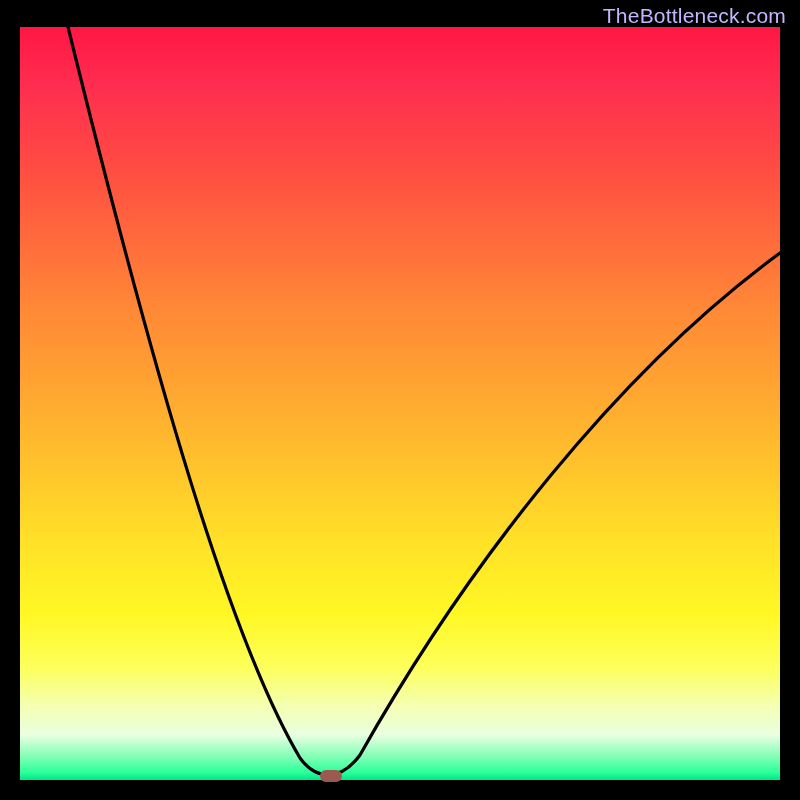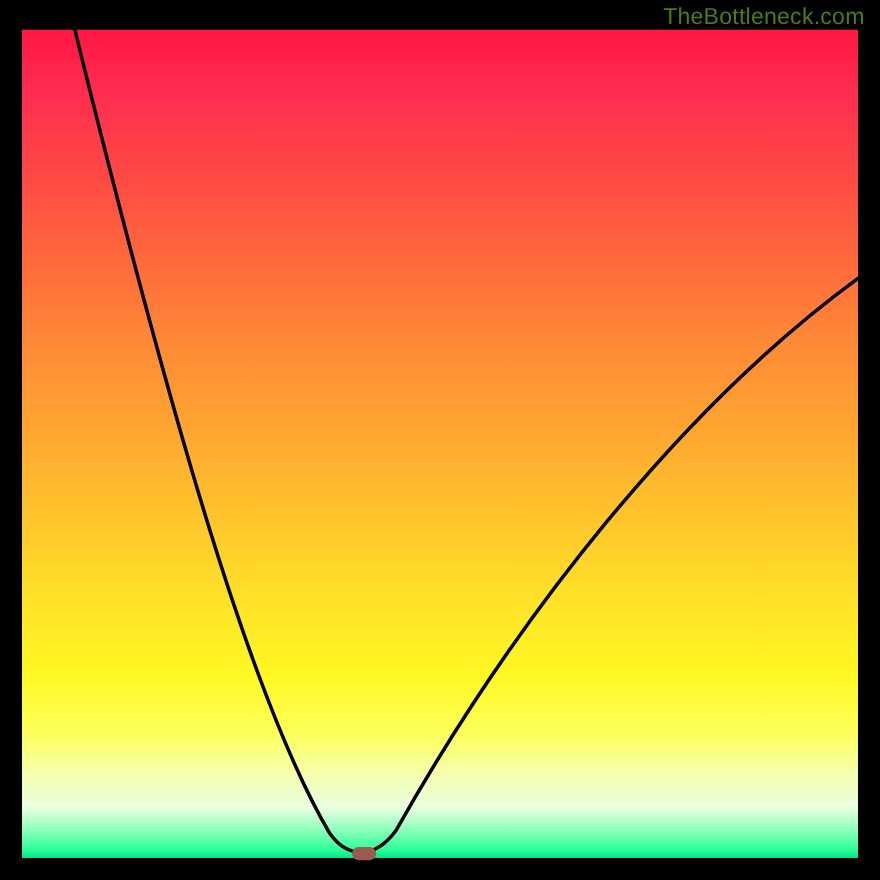--- a/index.html
+++ b/index.html
@@ -60,15 +60,15 @@
 <div class="stage">
 
   <div class="plot" style="left:20px;top:27px;width:760px;height:753px;"></div>
 
   <svg class="curve-svg" width="800" height="800" viewBox="0 0 800 800">
     <path fill="none" stroke="#000000" stroke-width="3.2" stroke-linecap="round" d="M 68 27 C 155 380, 230 640, 300 758 C 316 780, 340 782, 360 755 C 470 560, 620 370, 780 253"></path>
   </svg>
 
   <div class="marker" style="left:320px;top:770px;width:22px;height:12px;background:#9b5a4f;"></div>
 
-  <div class="watermark" style="right:14px;top:4px;color:#4d7c0f;font-size:21px;">TheBottleneck.com</div>
+  <div class="watermark" style="right:14px;top:4px;color:#c4b5fd;font-size:21px;">TheBottleneck.com</div>
 
 </div>
 
 </body></html>

